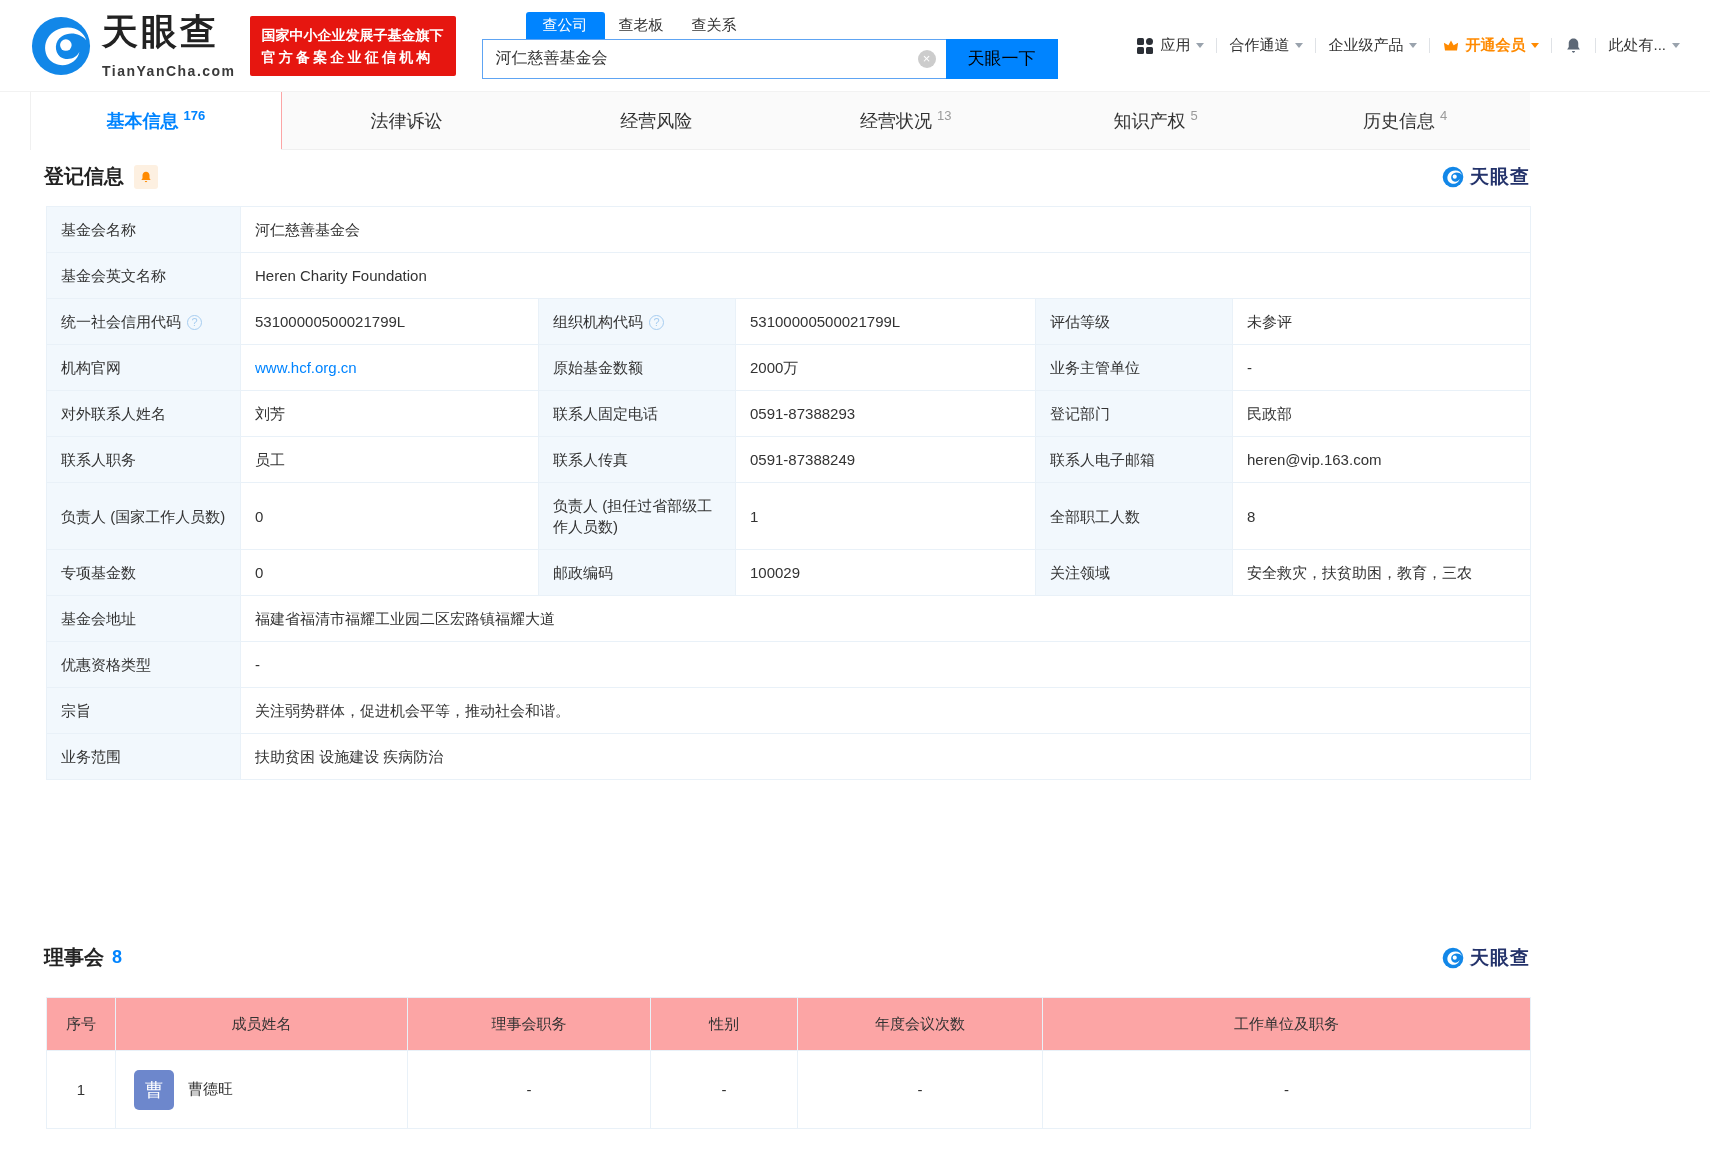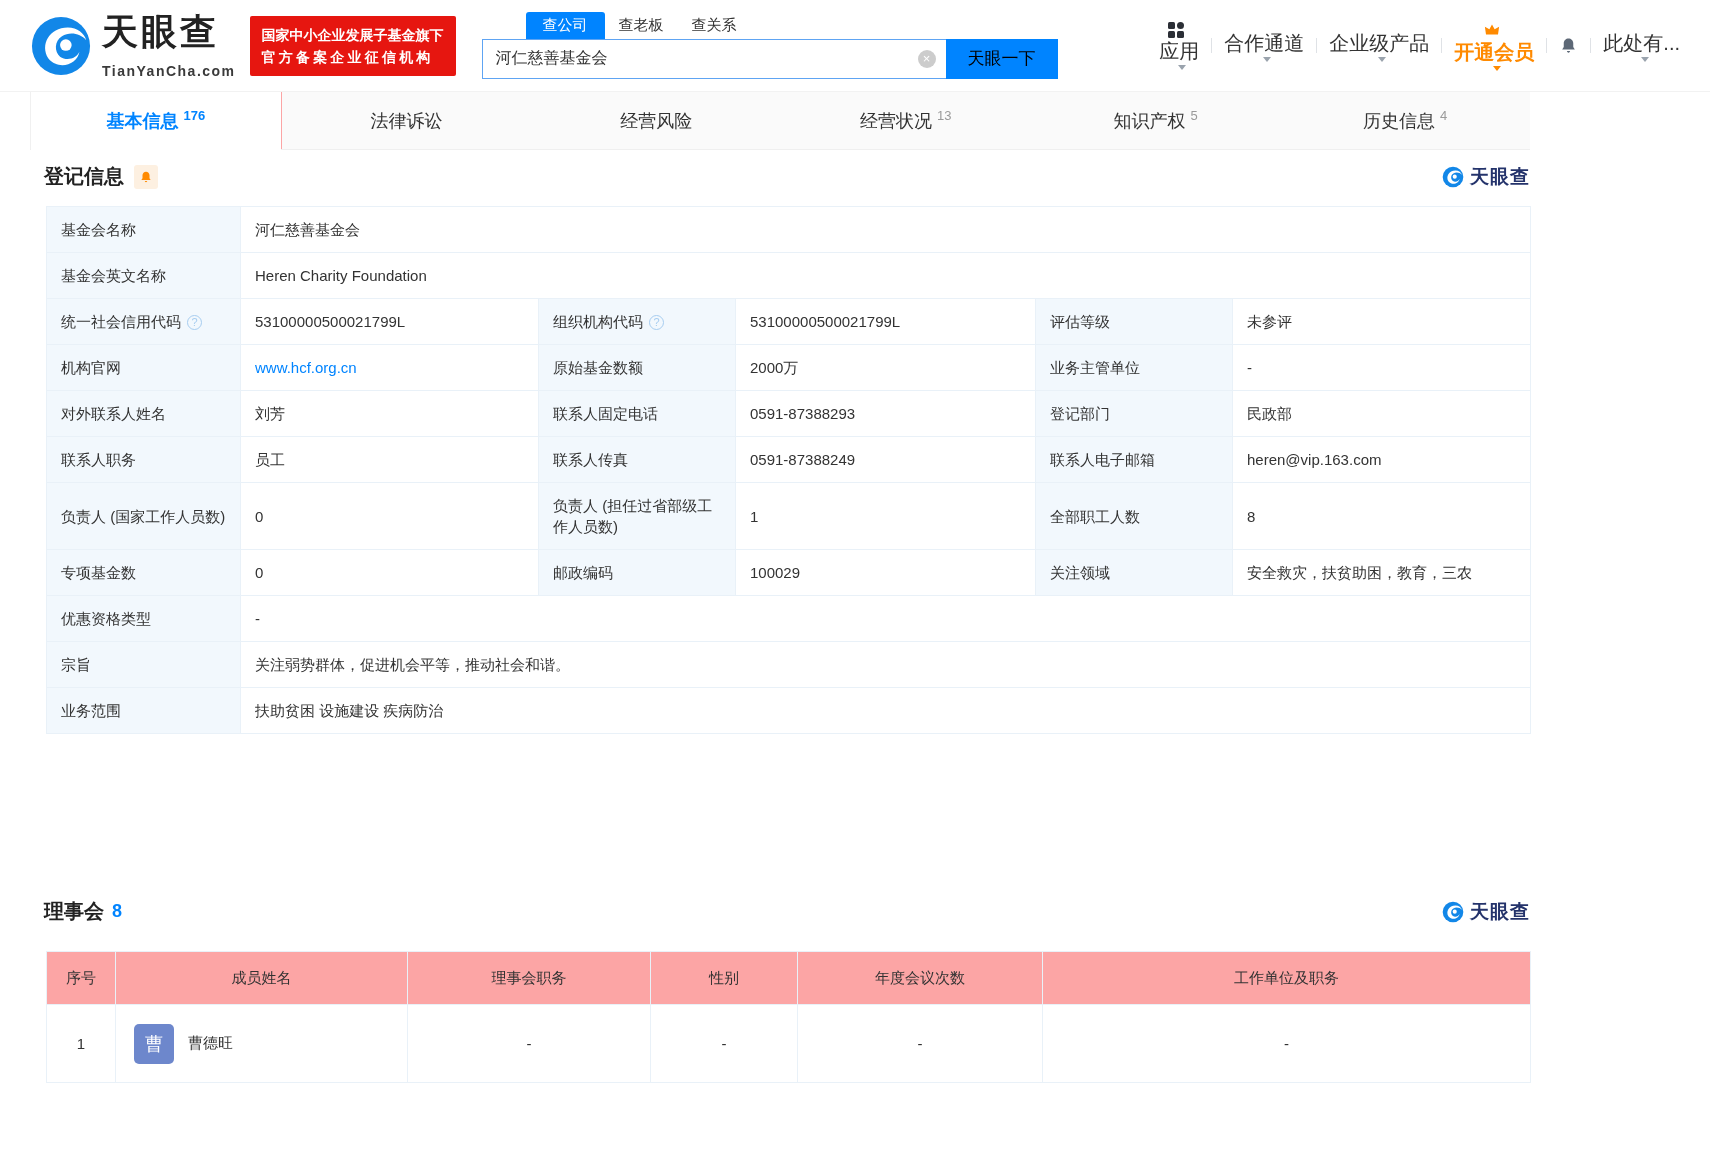--- a/index.html
+++ b/index.html
@@ -28,21 +28,21 @@
   .search-box { flex:1; display:flex; align-items:center; border:1px solid #5ea4f3;
     border-right:none; background:#fff; padding:0 10px 0 13px; }
   .search-input { flex:1; border:none; outline:none; font-size:16px; color:#333;
     font-family:inherit; background:transparent; }
   .clear-icon { width:18px; height:18px; border-radius:50%; background:#ccc; color:#fff;
     font-size:13px; line-height:18px; text-align:center; cursor:pointer; flex:0 0 auto; }
   .ty-btn { width:112px; background:#0084ff; color:#000000; border:none; font-size:17px;
     cursor:pointer; font-family:inherit; }
 
   .nav { margin-left:auto; display:flex; align-items:center; }
-  .nav-item { display:flex; align-items:center; font-size:20px; color:#333; cursor:pointer; white-space:nowrap;flex-direction:column;}
+  .nav-item { display:flex; align-items:center; font-size:15px; color:#333; cursor:pointer; white-space:nowrap;}
   .nav-item.vip { color:#ff8a00; font-weight:bold; }
   .caret { width:0; height:0; border-left:4px solid transparent; border-right:4px solid transparent;
     border-top:5px solid #9aa3ad; margin-left:6px; display:inline-block; }
   .caret.orange { border-top-color:#ff8a00; }
   .vdiv { width:1px; height:15px; background:#dfe2e6; margin:0 12px; }
   .apps-icon { display:grid; grid-template-columns:7px 7px; grid-gap:2px; margin-right:7px; }
   .apps-icon i { width:7px; height:7px; background:#2b2f36; border-radius:1.5px; display:block; }
   .apps-icon i.dot { border-radius:50%; }
   .crown-icon { width:18px; height:18px; margin-right:5px; }
   .bell-nav { width:19px; height:19px; color:#5d6876; }
@@ -291,20 +291,24 @@
       </tr>
       <tr>
         <td class="lbl">专项基金数</td>
         <td class="val">0</td>
         <td class="lbl">邮政编码</td>
         <td class="val">100029</td>
         <td class="lbl">关注领域</td>
         <td class="val">安全救灾，扶贫助困，教育，三农</td>
       </tr>
       <tr>
+        <td class="lbl">基金会地址</td>
+        <td class="val" colspan="5">福建省福清市福耀工业园二区宏路镇福耀大道</td>
+      </tr>
+      <tr>
         <td class="lbl">优惠资格类型</td>
         <td class="val" colspan="5">-</td>
       </tr>
       <tr>
         <td class="lbl">宗旨</td>
         <td class="val" colspan="5">关注弱势群体，促进机会平等，推动社会和谐。</td>
       </tr>
       <tr>
         <td class="lbl">业务范围</td>
         <td class="val" colspan="5">扶助贫困 设施建设 疾病防治</td>

